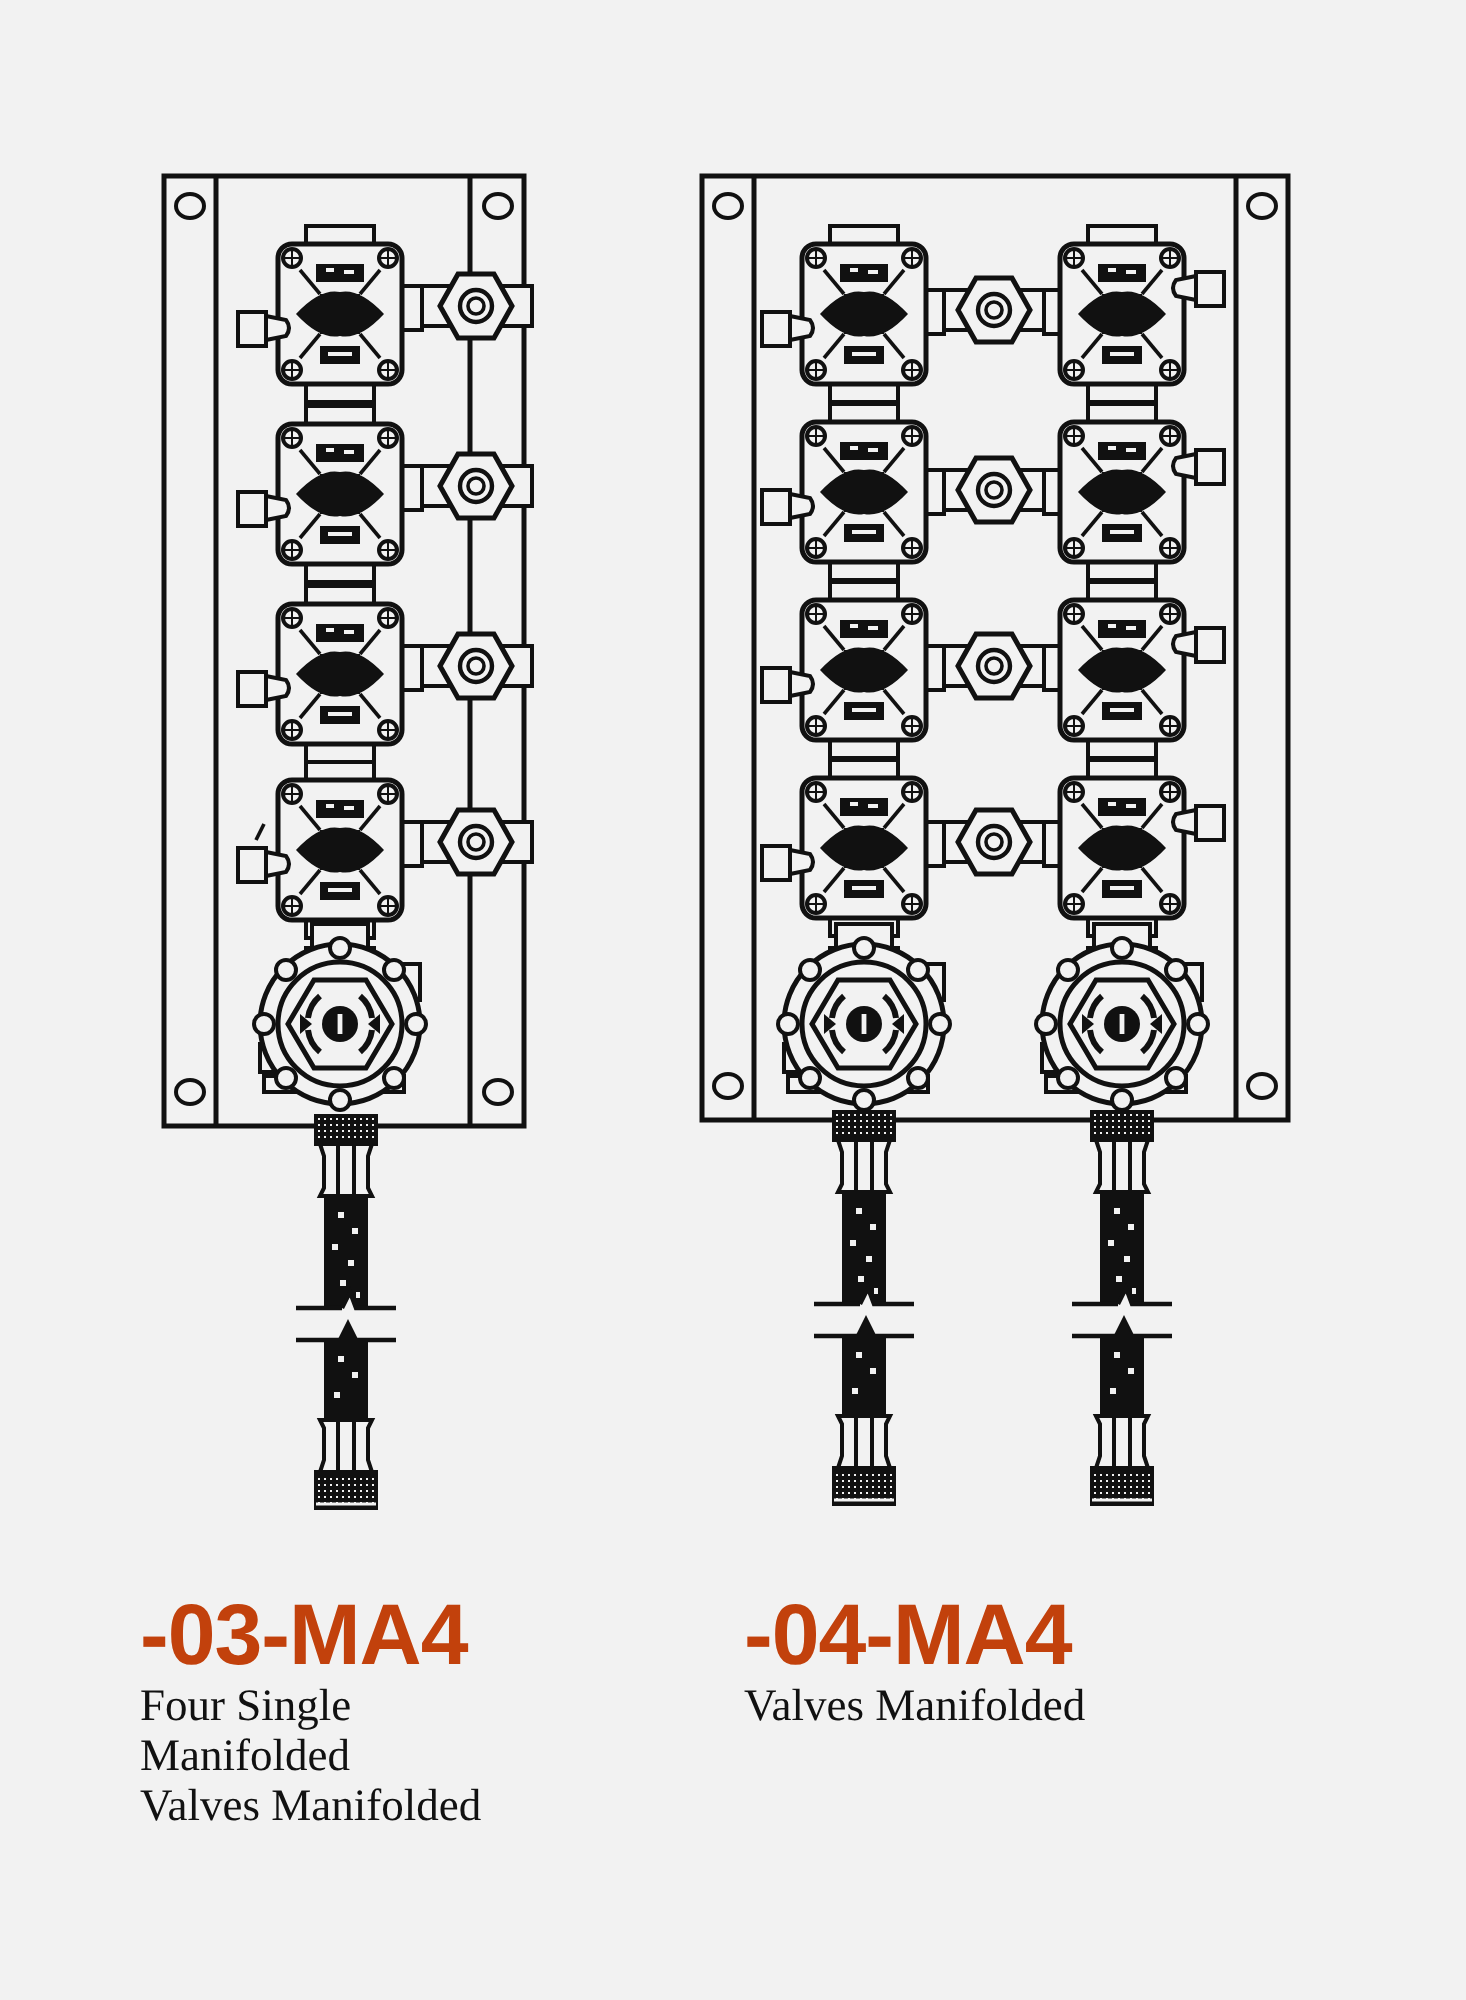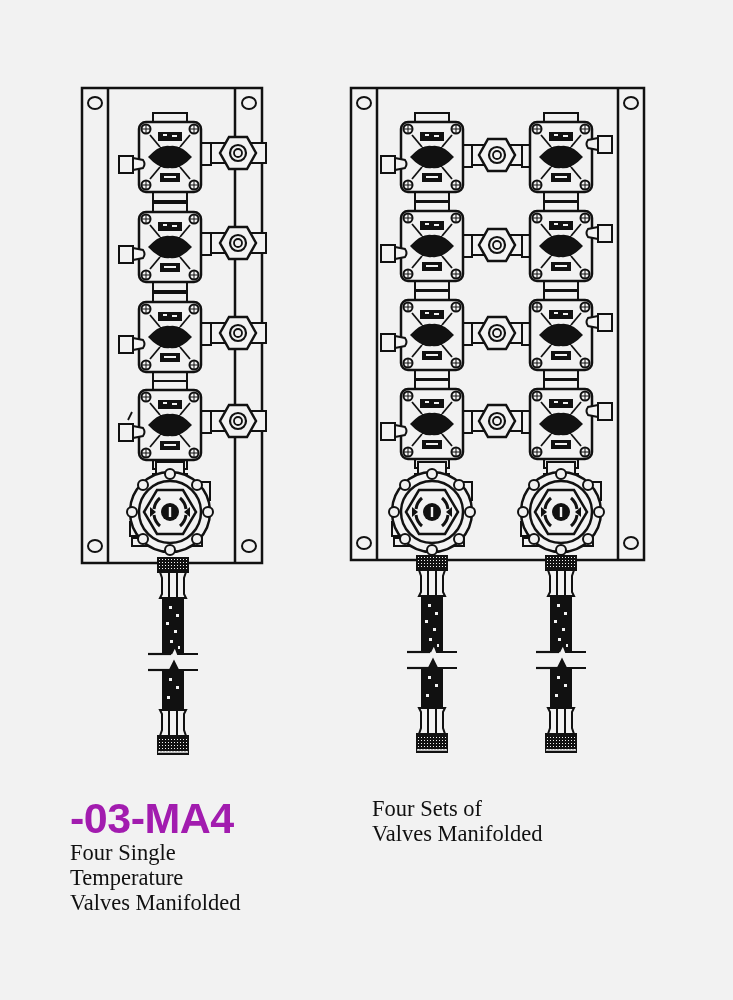--- a/index.html
+++ b/index.html
@@ -12,21 +12,21 @@
     color: #111;
   }
   #drawing { position: absolute; left: 0; top: 0; }
   .caption { position: absolute; }
   .model {
     font-family: "Liberation Sans", sans-serif;
     font-weight: bold;
     font-size: 43px;
     line-height: 44px;
     letter-spacing: -0.5px;
-    color: #a21caf;
+    color: #c2410c;
   }
   .desc {
     font-family: Liberation Serif, serif;
     font-size: 22.5px;
     line-height: 25px;
     color: #111;
   }
   #cap-left { left: 70px; top: 796px; }
   #cap-right { left: 372px; top: 796px; }
 </style>
@@ -272,20 +272,20 @@
     <g>
       <use href="#hose" x="432" y="556"></use>
       <use href="#hose" x="561" y="556"></use>
     </g>
   </g>
 </svg>
 
 <div class="caption" id="cap-left">
   <div class="model">-03-MA4</div>
   <div class="desc">Four Single</div>
-  <div class="desc">Temperature</div>
+  <div class="desc">Manifolded</div>
   <div class="desc">Valves Manifolded</div>
 </div>
 
 <div class="caption" id="cap-right">
-  <div class="desc">Four Sets of</div>
+  <div class="model">-04-MA4</div>
   <div class="desc">Valves Manifolded</div>
 </div>
 
 </body></html>

